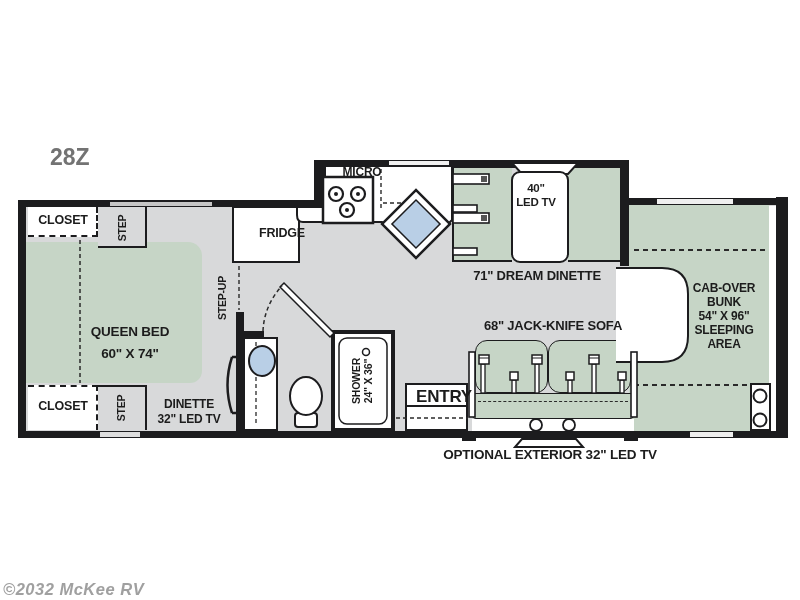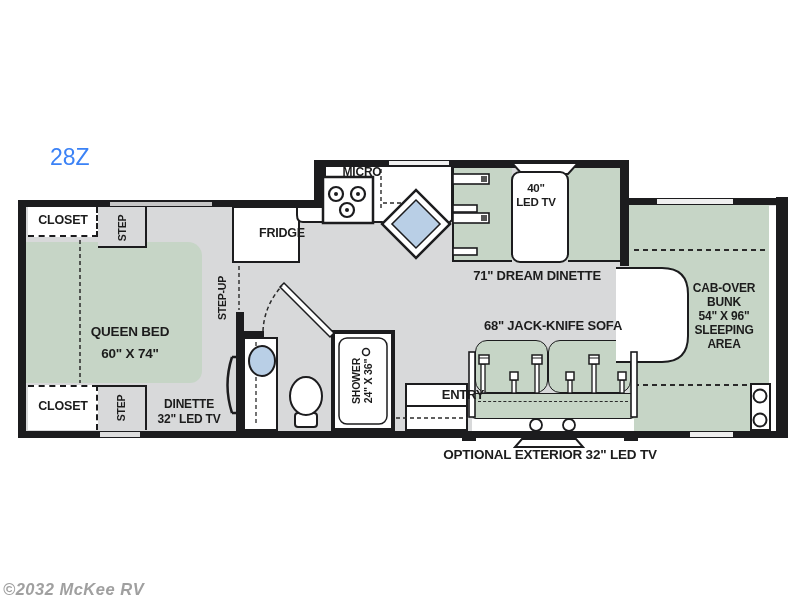--- a/index.html
+++ b/index.html
@@ -18,21 +18,21 @@
   .lbl{position:absolute;font-weight:700;letter-spacing:-0.2px;color:var(--ink);text-align:center;line-height:1.08;white-space:nowrap;}
   .rot{display:flex;align-items:center;justify-content:center;transform:rotate(-90deg);}
   .lines span{display:block;}
   svg{position:absolute;left:0;top:0;}
 </style>
 </head>
 <body>
 
 <div class="canvas">
 
-  <div class="abs" style="left:50px;top:144px;font-size:23px;font-weight:400;color:#3b82f6;">28Z</div>
+  <div class="abs" style="left:50px;top:144px;font-size:23px;font-weight:700;color:#737373;">28Z</div>
 
   <div class="abs floor" style="left:24px;top:204px;width:752px;height:230px;"></div>
   <div class="abs floor" style="left:320px;top:165px;width:302px;height:45px;"></div>
 
   <div class="abs green" style="left:25px;top:242px;width:177px;height:141px;border-radius:0 14px 12px 0;"></div>
   <div class="abs green" style="left:629px;top:205px;width:140px;height:227px;"></div>
   <div class="abs green" style="left:452px;top:167px;width:60px;height:95px;border-left:2px solid var(--wall);border-bottom:2px solid var(--wall);"></div>
   <div class="abs green" style="left:568px;top:167px;width:52px;height:95px;border-bottom:2px solid var(--wall);"></div>
 
   <div class="abs whitebox" style="left:28px;top:207px;width:70px;height:30px;border-right:2px dashed var(--wall);border-bottom:2px dashed var(--wall);"></div>
@@ -186,21 +186,21 @@
     <span>40"</span>
     <span>LED TV</span>
   </div>
   <div class="lbl" style="left:447px;top:269px;width:180px;font-size:13px;">71" DREAM DINETTE</div>
   <div class="lbl rot lines" style="left:322px;top:341px;width:80px;height:80px;font-size:10.5px;line-height:12px;white-space:nowrap;">
     <span style="display:block;text-align:center;">
       <span style="display:block;">SHOWER</span>
       <span style="display:block;">24" X 36"</span>
     </span>
   </div>
-  <div class="lbl" style="left:405px;top:388px;width:78px;font-size:13px;margin-left:19px;">ENTRY</div>
+  <div class="lbl" style="left:405px;top:388px;width:78px;font-size:17px;">ENTRY</div>
   <div class="lbl" style="left:468px;top:319px;width:170px;font-size:13px;">68" JACK-KNIFE SOFA</div>
   <div class="lbl" style="left:425px;top:448px;width:250px;font-size:13.5px;">OPTIONAL EXTERIOR 32" LED TV</div>
   <div class="lbl lines" style="left:674px;top:281px;width:100px;font-size:12px;line-height:14px;text-align:center;">
     <span>CAB-OVER</span>
     <span>BUNK</span>
     <span>54" X 96"</span>
     <span>SLEEPING</span>
     <span>AREA</span>
   </div>
 

